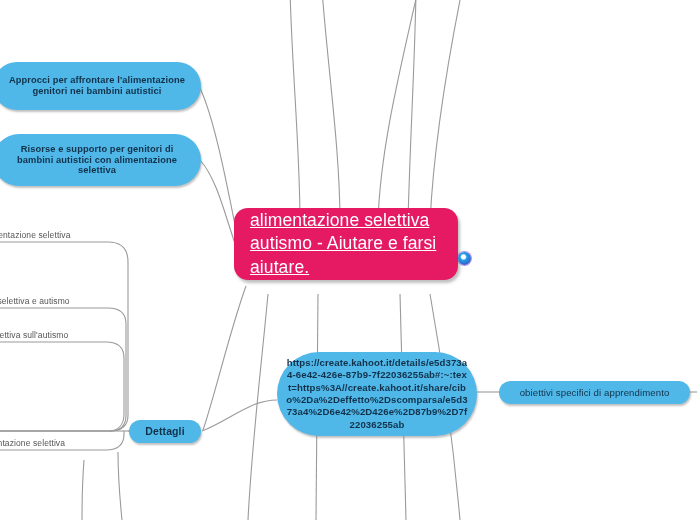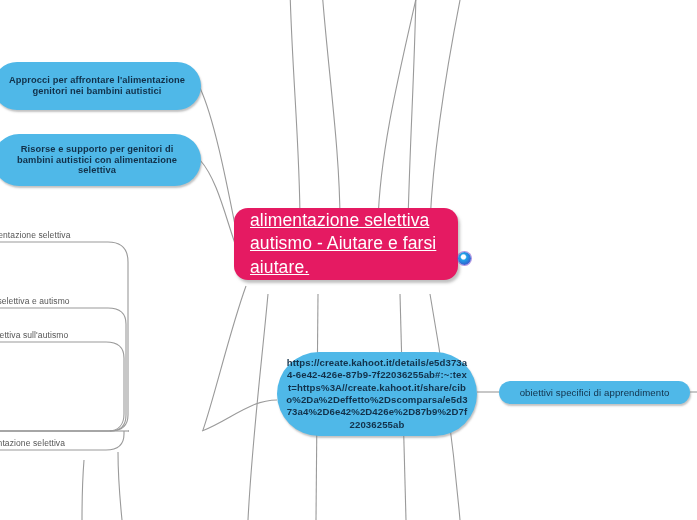--- a/index.html
+++ b/index.html
@@ -161,20 +161,23 @@
   <div class="center-icon"></div>
 
   <div class="node node-blue n-approcci">
     <span>Approcci per affrontare l'alimentazione genitori nei bambini autistici</span>
   </div>
 
   <div class="node node-blue n-risorse">
     <span>Risorse e supporto per genitori di bambini autistici con alimentazione selettiva</span>
   </div>
 
+  <div class="node node-blue n-dettagli">
+    <span>Dettagli</span>
+  </div>
 
   <div class="node node-blue n-url">
     <span>https://create.kahoot.it/details/e5d373a4-6e42-426e-87b9-7f22036255ab#:~:text=https%3A//create.kahoot.it/share/cibo%2Da%2Deffetto%2Dscomparsa/e5d373a4%2D6e42%2D426e%2D87b9%2D7f22036255ab</span>
   </div>
 
   <div class="node node-blue n-obiettivi">
     <span>obiettivi specifici di apprendimento</span>
   </div>
 
   <div class="node node-plain p1">

